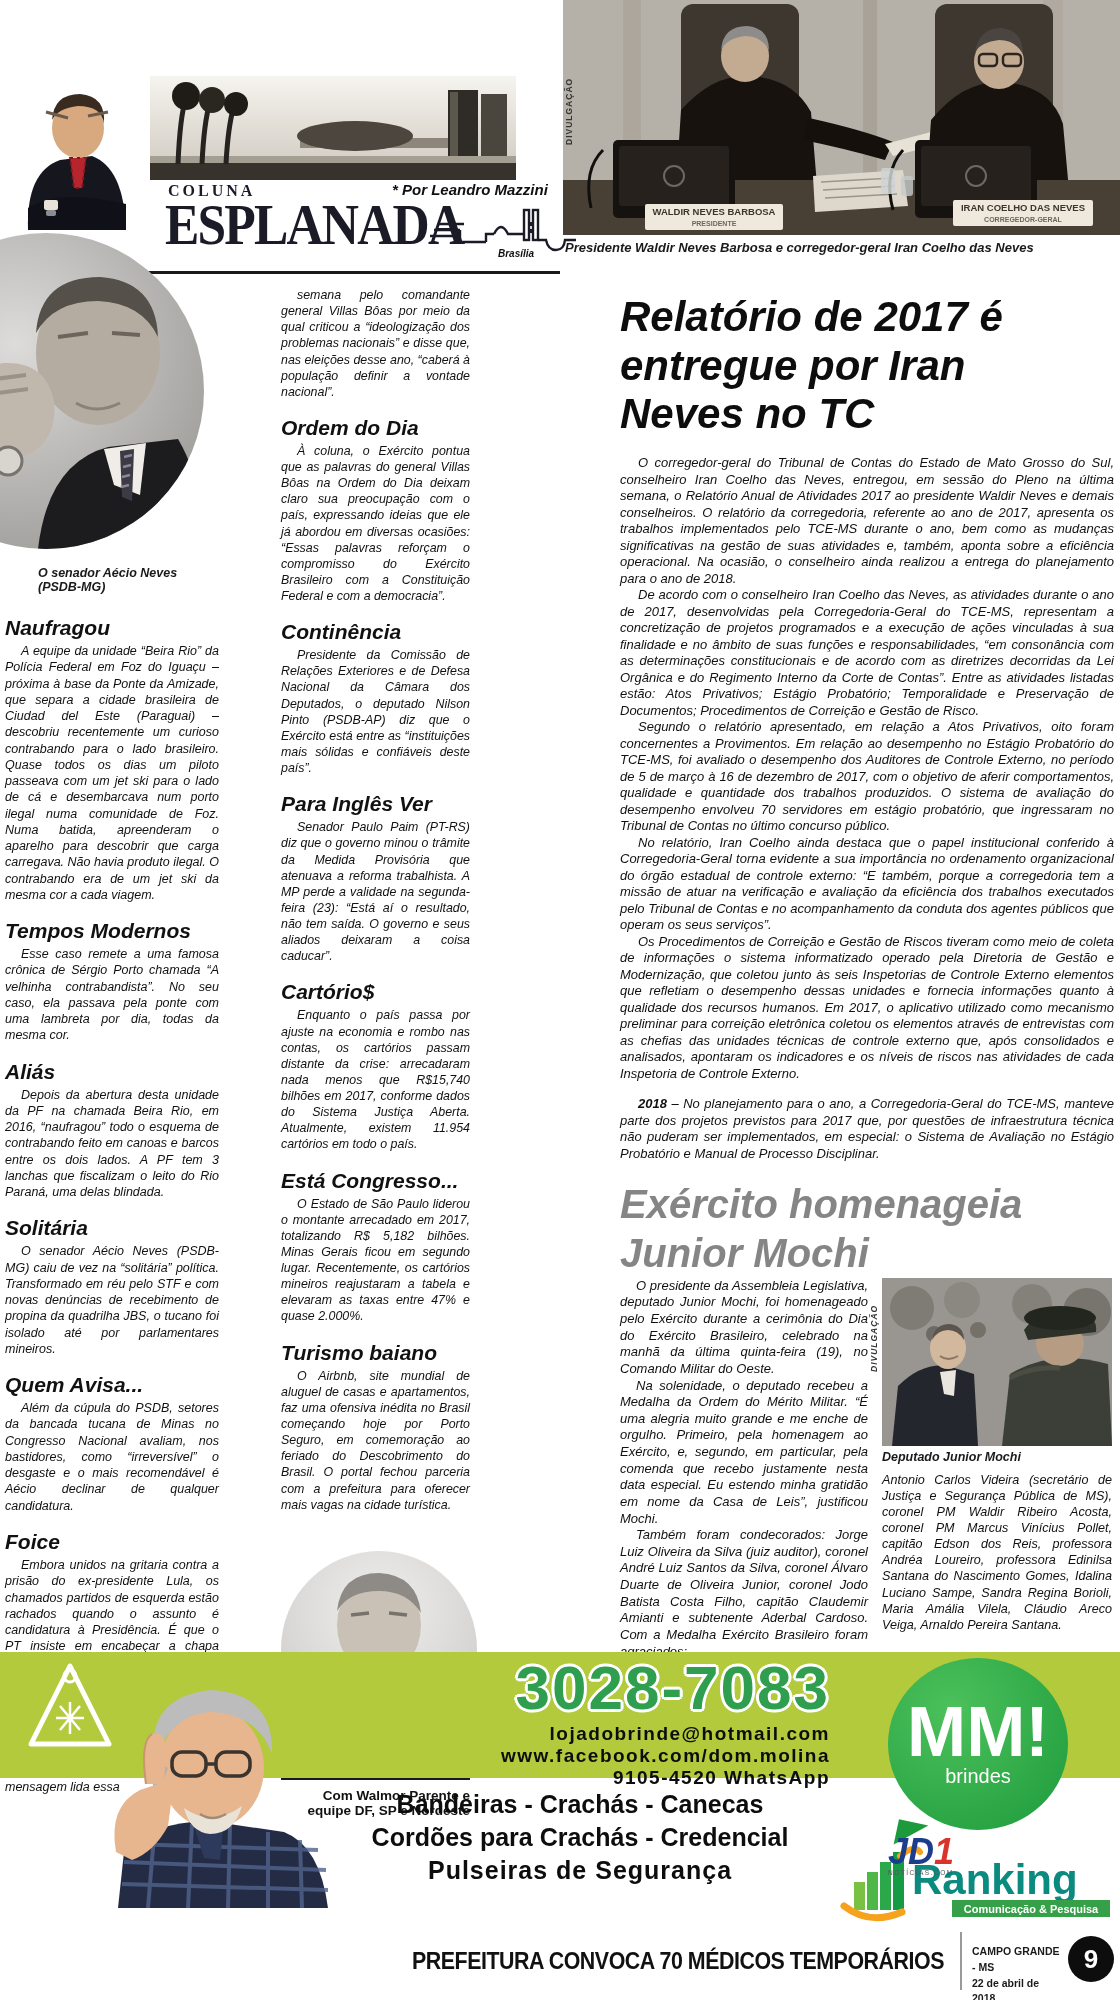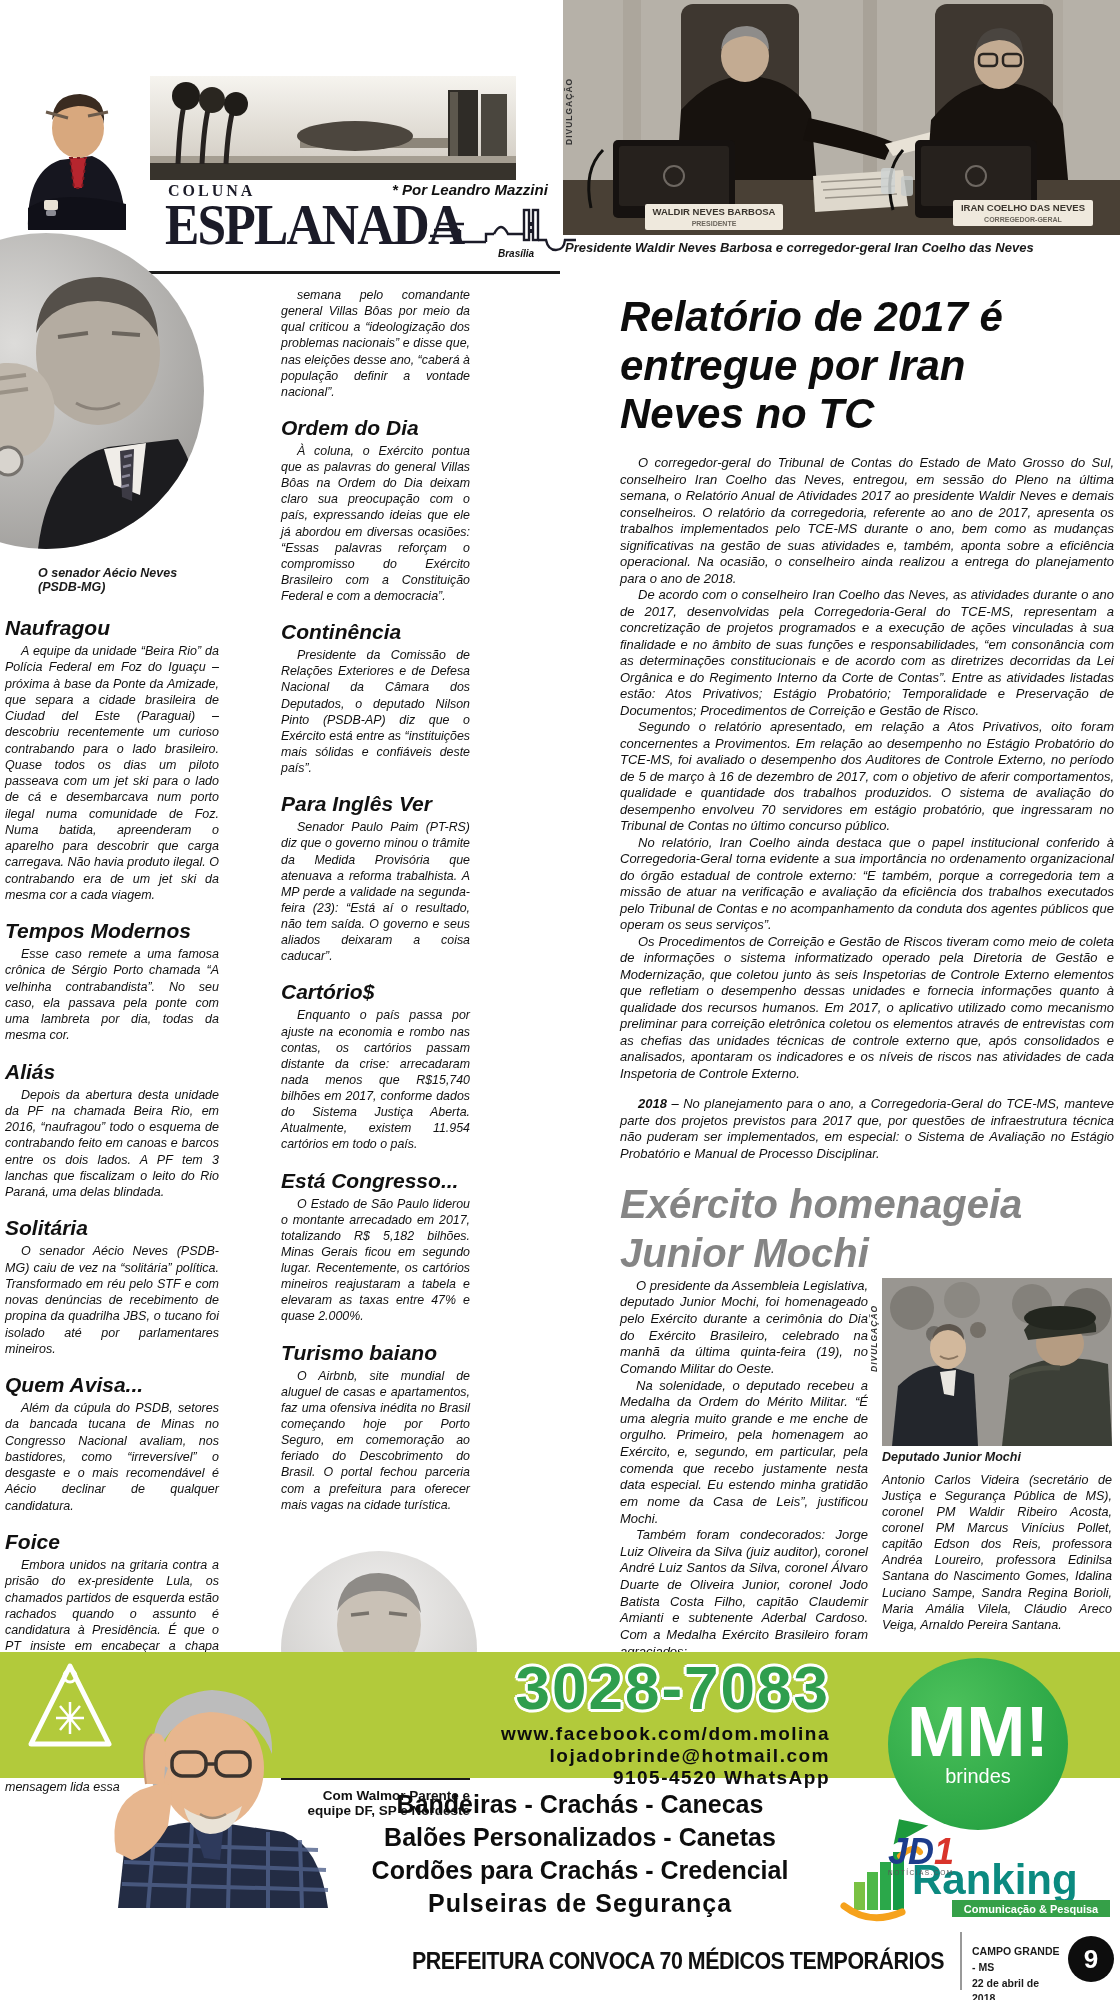--- a/index.html
+++ b/index.html
@@ -326,28 +326,27 @@
       <path d="M96,152 Q124,172 154,150 Q146,178 122,178 Q102,176 96,152 Z" fill="#e9e2d6"></path>
       <path d="M112,158 Q124,166 138,158" stroke="#a08b76" stroke-width="2.5" fill="none"></path>
       <path d="M28,196 Q20,150 52,134 L70,128 Q84,124 84,140 L80,170 Q66,196 44,204 Z" fill="#e7b68e"></path>
       <path d="M58,128 Q52,86 64,78 Q76,74 78,92 L76,128 Z" fill="#e7b68e"></path>
       <path d="M58,128 Q52,86 64,78" stroke="#c9966e" stroke-width="2" fill="none"></path>
     </svg>
   </div>
 
   <div class="abs" style="left:330px; top:1652px; width:500px; text-align:right;">
     <div class="ad-phone">3028-7083</div>
+    <div class="ad-contact">lojadobrinde@hotmail.com</div>
     <div class="ad-contact">www.facebook.com/dom.molina</div>
-    <div class="ad-contact">lojadobrinde@hotmail.com</div>
     <div class="ad-contact">9105-4520 WhatsApp</div>
   </div>
 
   <div class="abs ad-products" style="left:330px; top:1788px; width:500px; text-align:center;">
     <div>Bandeiras - Crachás - Canecas</div>
-    <div>Balões Personalizados - Canetas</div>
     <div>Cordões para Crachás - Credencial</div>
     <div class="strong">Pulseiras de Segurança</div>
   </div>
 
   <div class="abs mm-bubble" style="left:888px; top:1658px;">
     <div class="mm-circle">
       <div class="mm-text">MM!</div>
       <div class="mm-sub">brindes</div>
     </div>
     <div class="mm-tail"></div>

